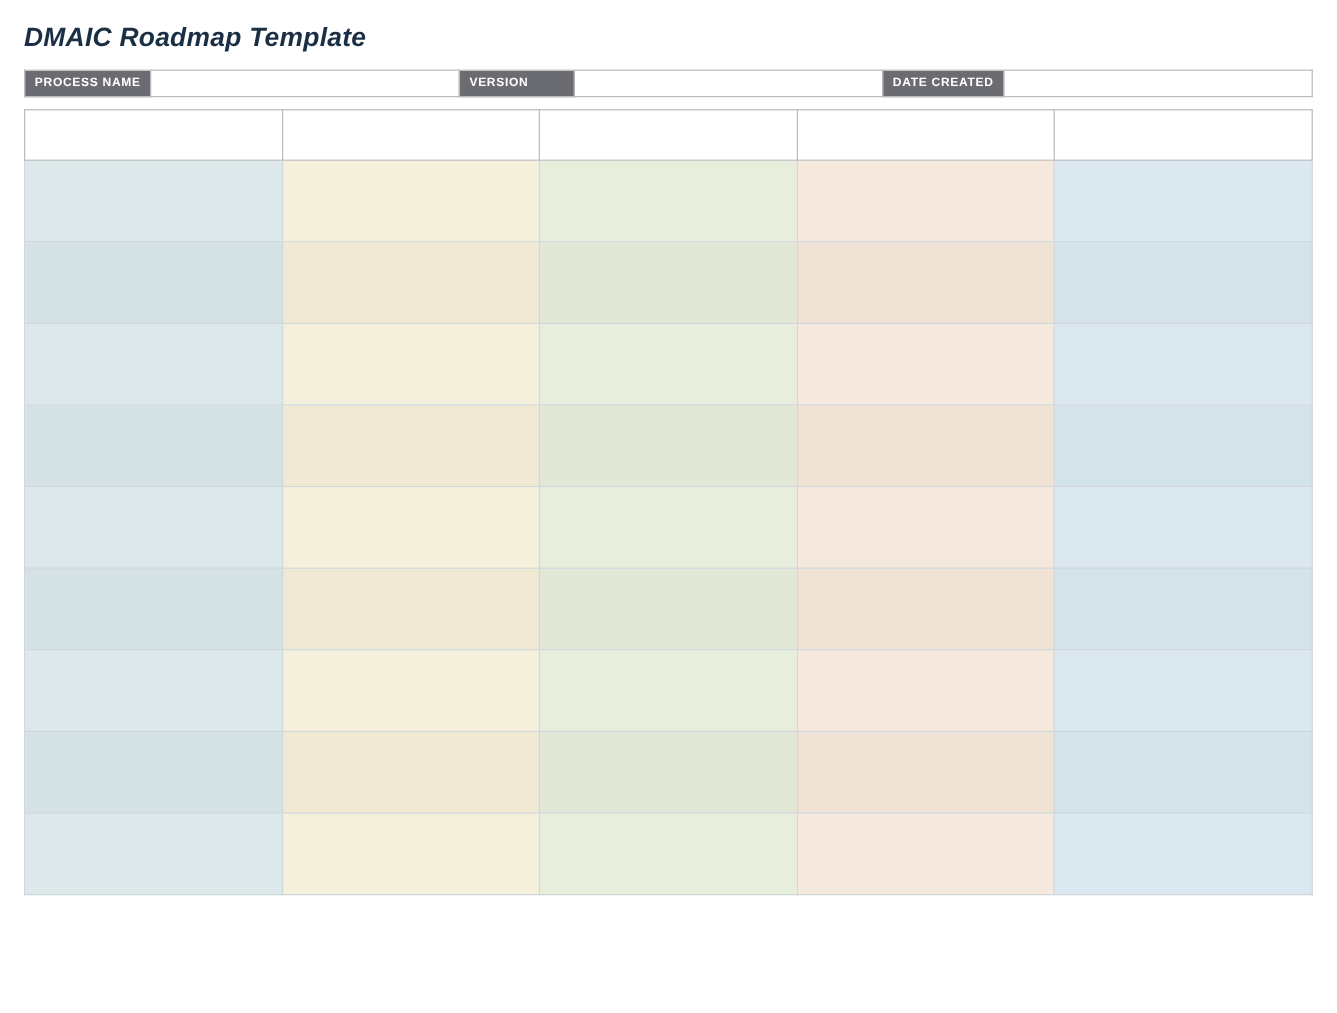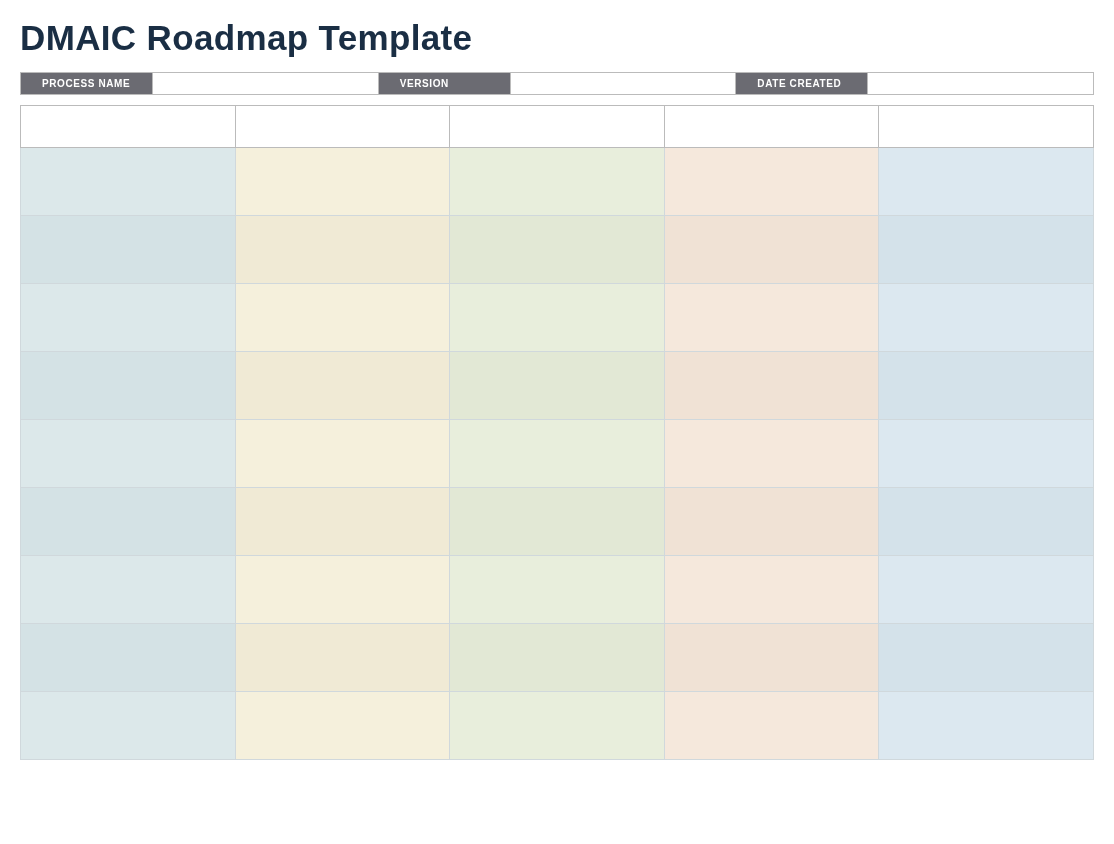--- a/index.html
+++ b/index.html
@@ -8,45 +8,46 @@
       padding: 0;
     }
     body {
       font-family: Arial, sans-serif;
       background: #fff;
       padding: 18px 20px;
       width: 1114px;
       min-height: 844px;
     }
     .page-title {
-      font-size: 35px;
+      font-size: 22px;
       font-weight: 900;
       color: #1a2e44;
       margin-bottom: 14px;
       letter-spacing: 0.01em;
+      font-style: italic;
     }
     .meta-table {
       width: 100%;
       border-collapse: collapse;
       margin-bottom: 10px;
       border: 1px solid #bbb;
     }
     .meta-table td {
       border: 1px solid #bbb;
-      padding: 5px 21px;
+      padding: 5px 8px;
       font-size: 10px;
       letter-spacing: 0.06em;
       text-transform: uppercase;
       color: #fff;
       font-weight: bold;
     }
     .meta-label {
       background: #6b6b72;
       white-space: nowrap;
-      width: 132px;
+      width: 96px;
     }
     .meta-value {
       background: #fff;
       color: #333;
       min-width: 200px;
     }
     .main-table {
       width: 100%;
       border-collapse: collapse;
       table-layout: fixed;

